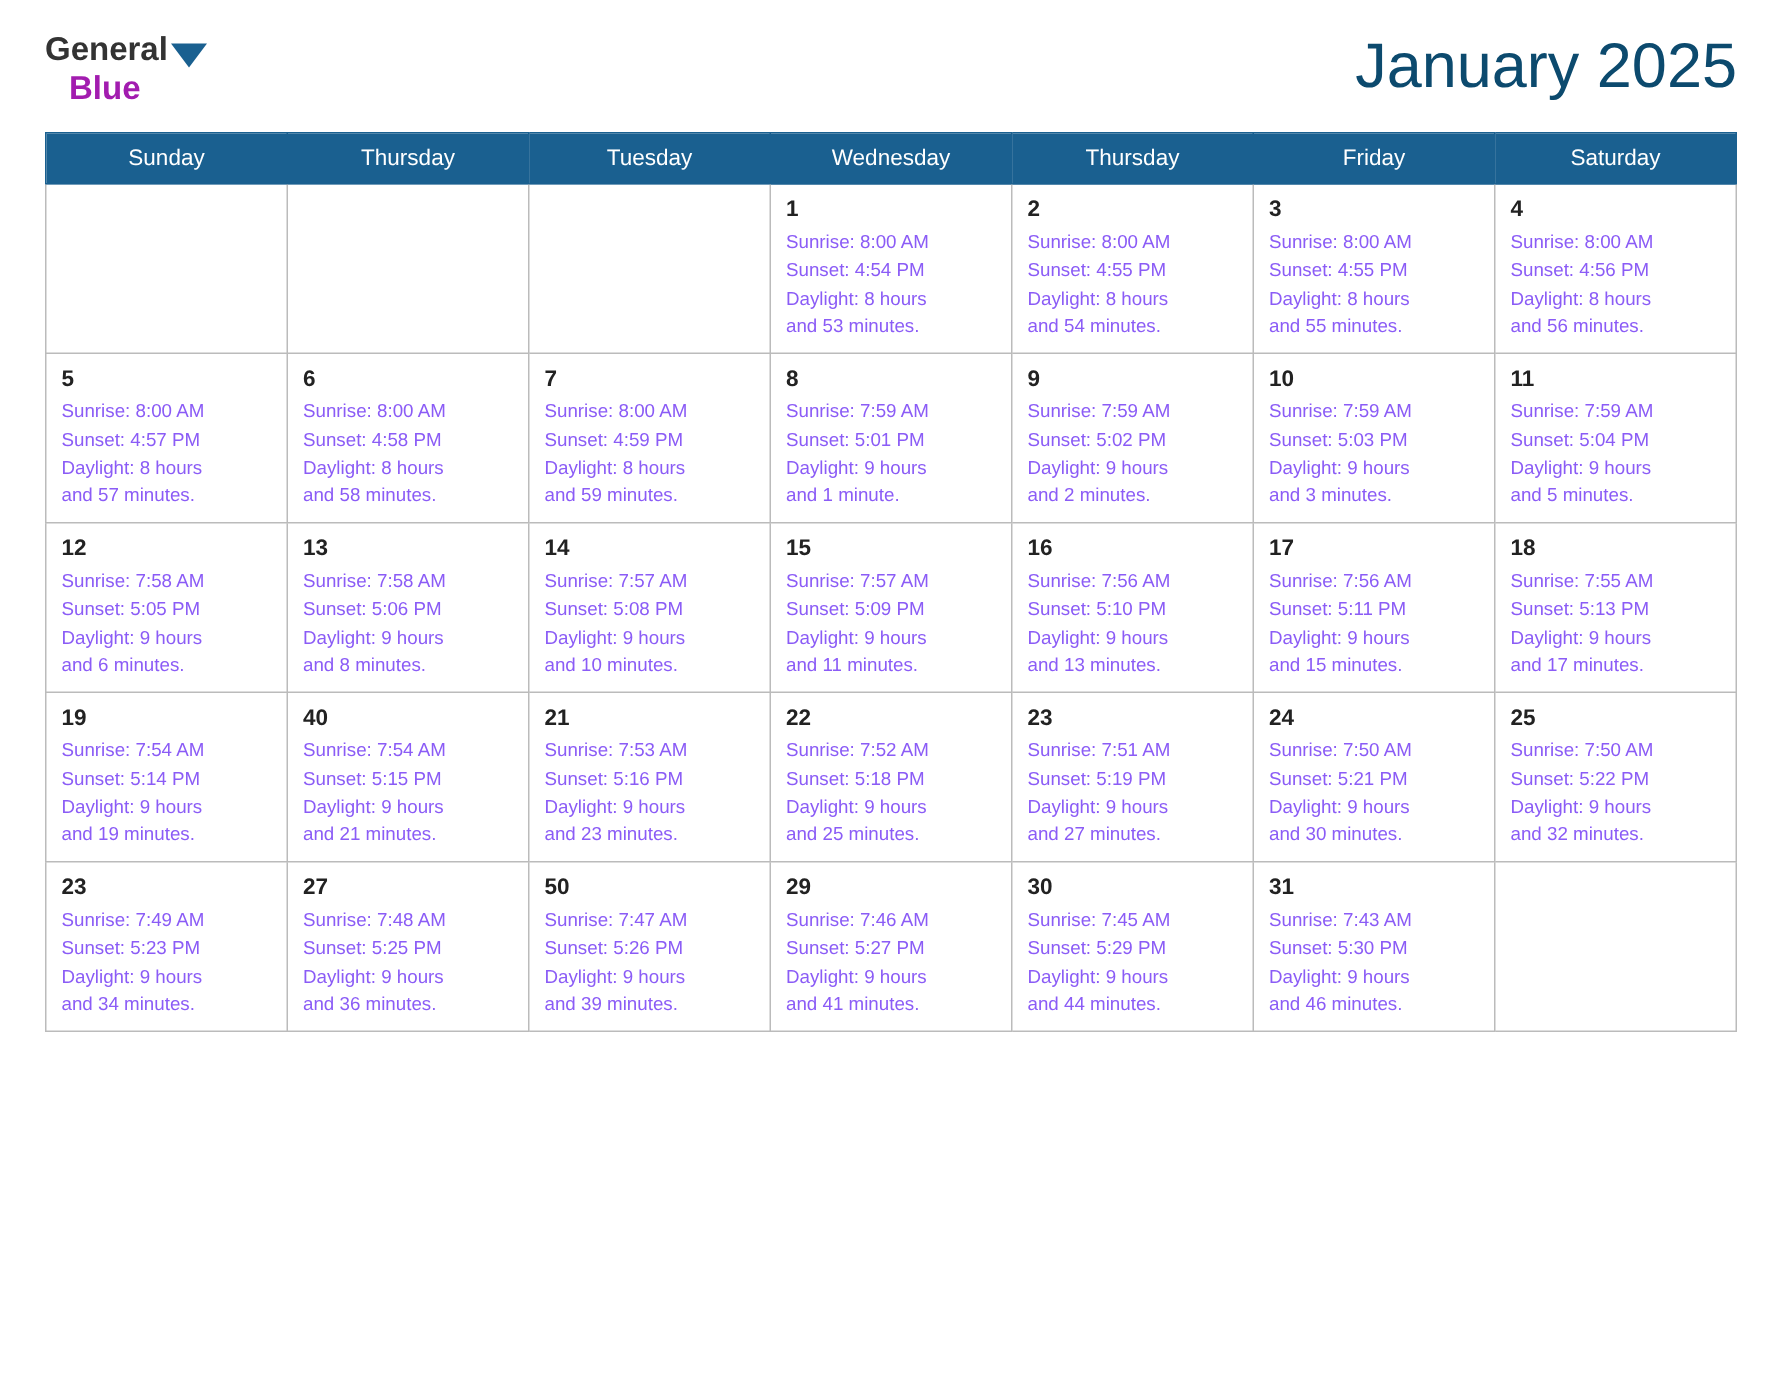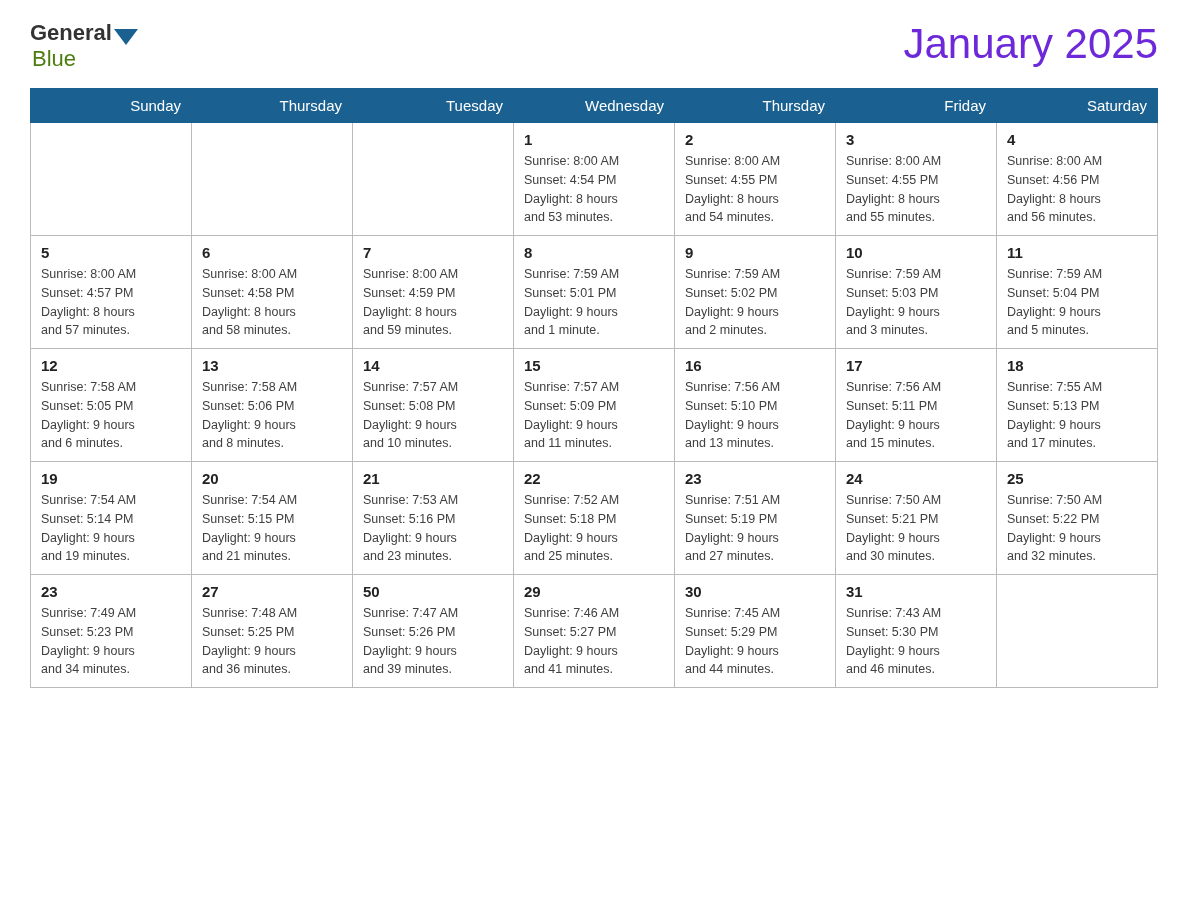--- a/index.html
+++ b/index.html
@@ -32,55 +32,55 @@
       border-left: 12px solid transparent;
       border-right: 12px solid transparent;
       border-top: 16px solid #1a6090;
       display: inline-block;
       margin-left: 2px;
       position: relative;
       top: 4px;
     }
     .logo-blue {
       font-size: 22px;
-      font-weight: normal;
-      color: #4d7c0f;
-      margin-left: 2px;
+      font-weight: bold;
+      color: #a21caf;
+      margin-left: 16px;
     }
     .logo-block {
       display: flex;
       flex-direction: column;
       align-items: flex-start;
     }
     .logo-top-row {
       display: flex;
       align-items: center;
     }
     .title-block {
       text-align: right;
     }
     .page-title {
       font-size: 42px;
       font-weight: normal;
-      color: #6d28d9;
+      color: #0c4a6e;
     }
     .subtitle {
       font-size: 18px;
       color: #444;
       margin-top: 4px;
     }
     .calendar {
       width: 100%;
       border-collapse: collapse;
       border: 1px solid #999;
     }
     .calendar th {
       background-color: #1a6090;
       color: #fff;
-      text-align: right;
+      text-align: center;
       padding: 8px 10px;
       font-size: 15px;
       font-weight: normal;
       border: 1px solid #1a6090;
     }
     .calendar td {
       border: 1px solid #bbb;
       vertical-align: top;
       padding: 8px 10px;
       width: 14.28%;
@@ -90,21 +90,21 @@
     }
     .day-number {
       font-size: 15px;
       font-weight: bold;
       color: #222;
       display: block;
       margin-bottom: 4px;
     }
     .day-info {
       font-size: 12.5px;
-      color: #404040;
+      color: #8b5cf6;
       line-height: 1.5;
     }
     .empty-cell {
       background: #fff;
     }
     tr.week-row td {
       height: 100px;
     }
   </style>
 </head>
@@ -218,21 +218,21 @@
           <span class="day-number">18</span>
           <div class="day-info">Sunrise: 7:55 AM<br>Sunset: 5:13 PM<br>Daylight: 9 hours<br>and 17 minutes.</div>
         </td>
       </tr>
       <tr class="week-row">
         <td>
           <span class="day-number">19</span>
           <div class="day-info">Sunrise: 7:54 AM<br>Sunset: 5:14 PM<br>Daylight: 9 hours<br>and 19 minutes.</div>
         </td>
         <td>
-          <span class="day-number">20</span>
+          <span class="day-number">40</span>
           <div class="day-info">Sunrise: 7:54 AM<br>Sunset: 5:15 PM<br>Daylight: 9 hours<br>and 21 minutes.</div>
         </td>
         <td>
           <span class="day-number">21</span>
           <div class="day-info">Sunrise: 7:53 AM<br>Sunset: 5:16 PM<br>Daylight: 9 hours<br>and 23 minutes.</div>
         </td>
         <td>
           <span class="day-number">22</span>
           <div class="day-info">Sunrise: 7:52 AM<br>Sunset: 5:18 PM<br>Daylight: 9 hours<br>and 25 minutes.</div>
         </td>

